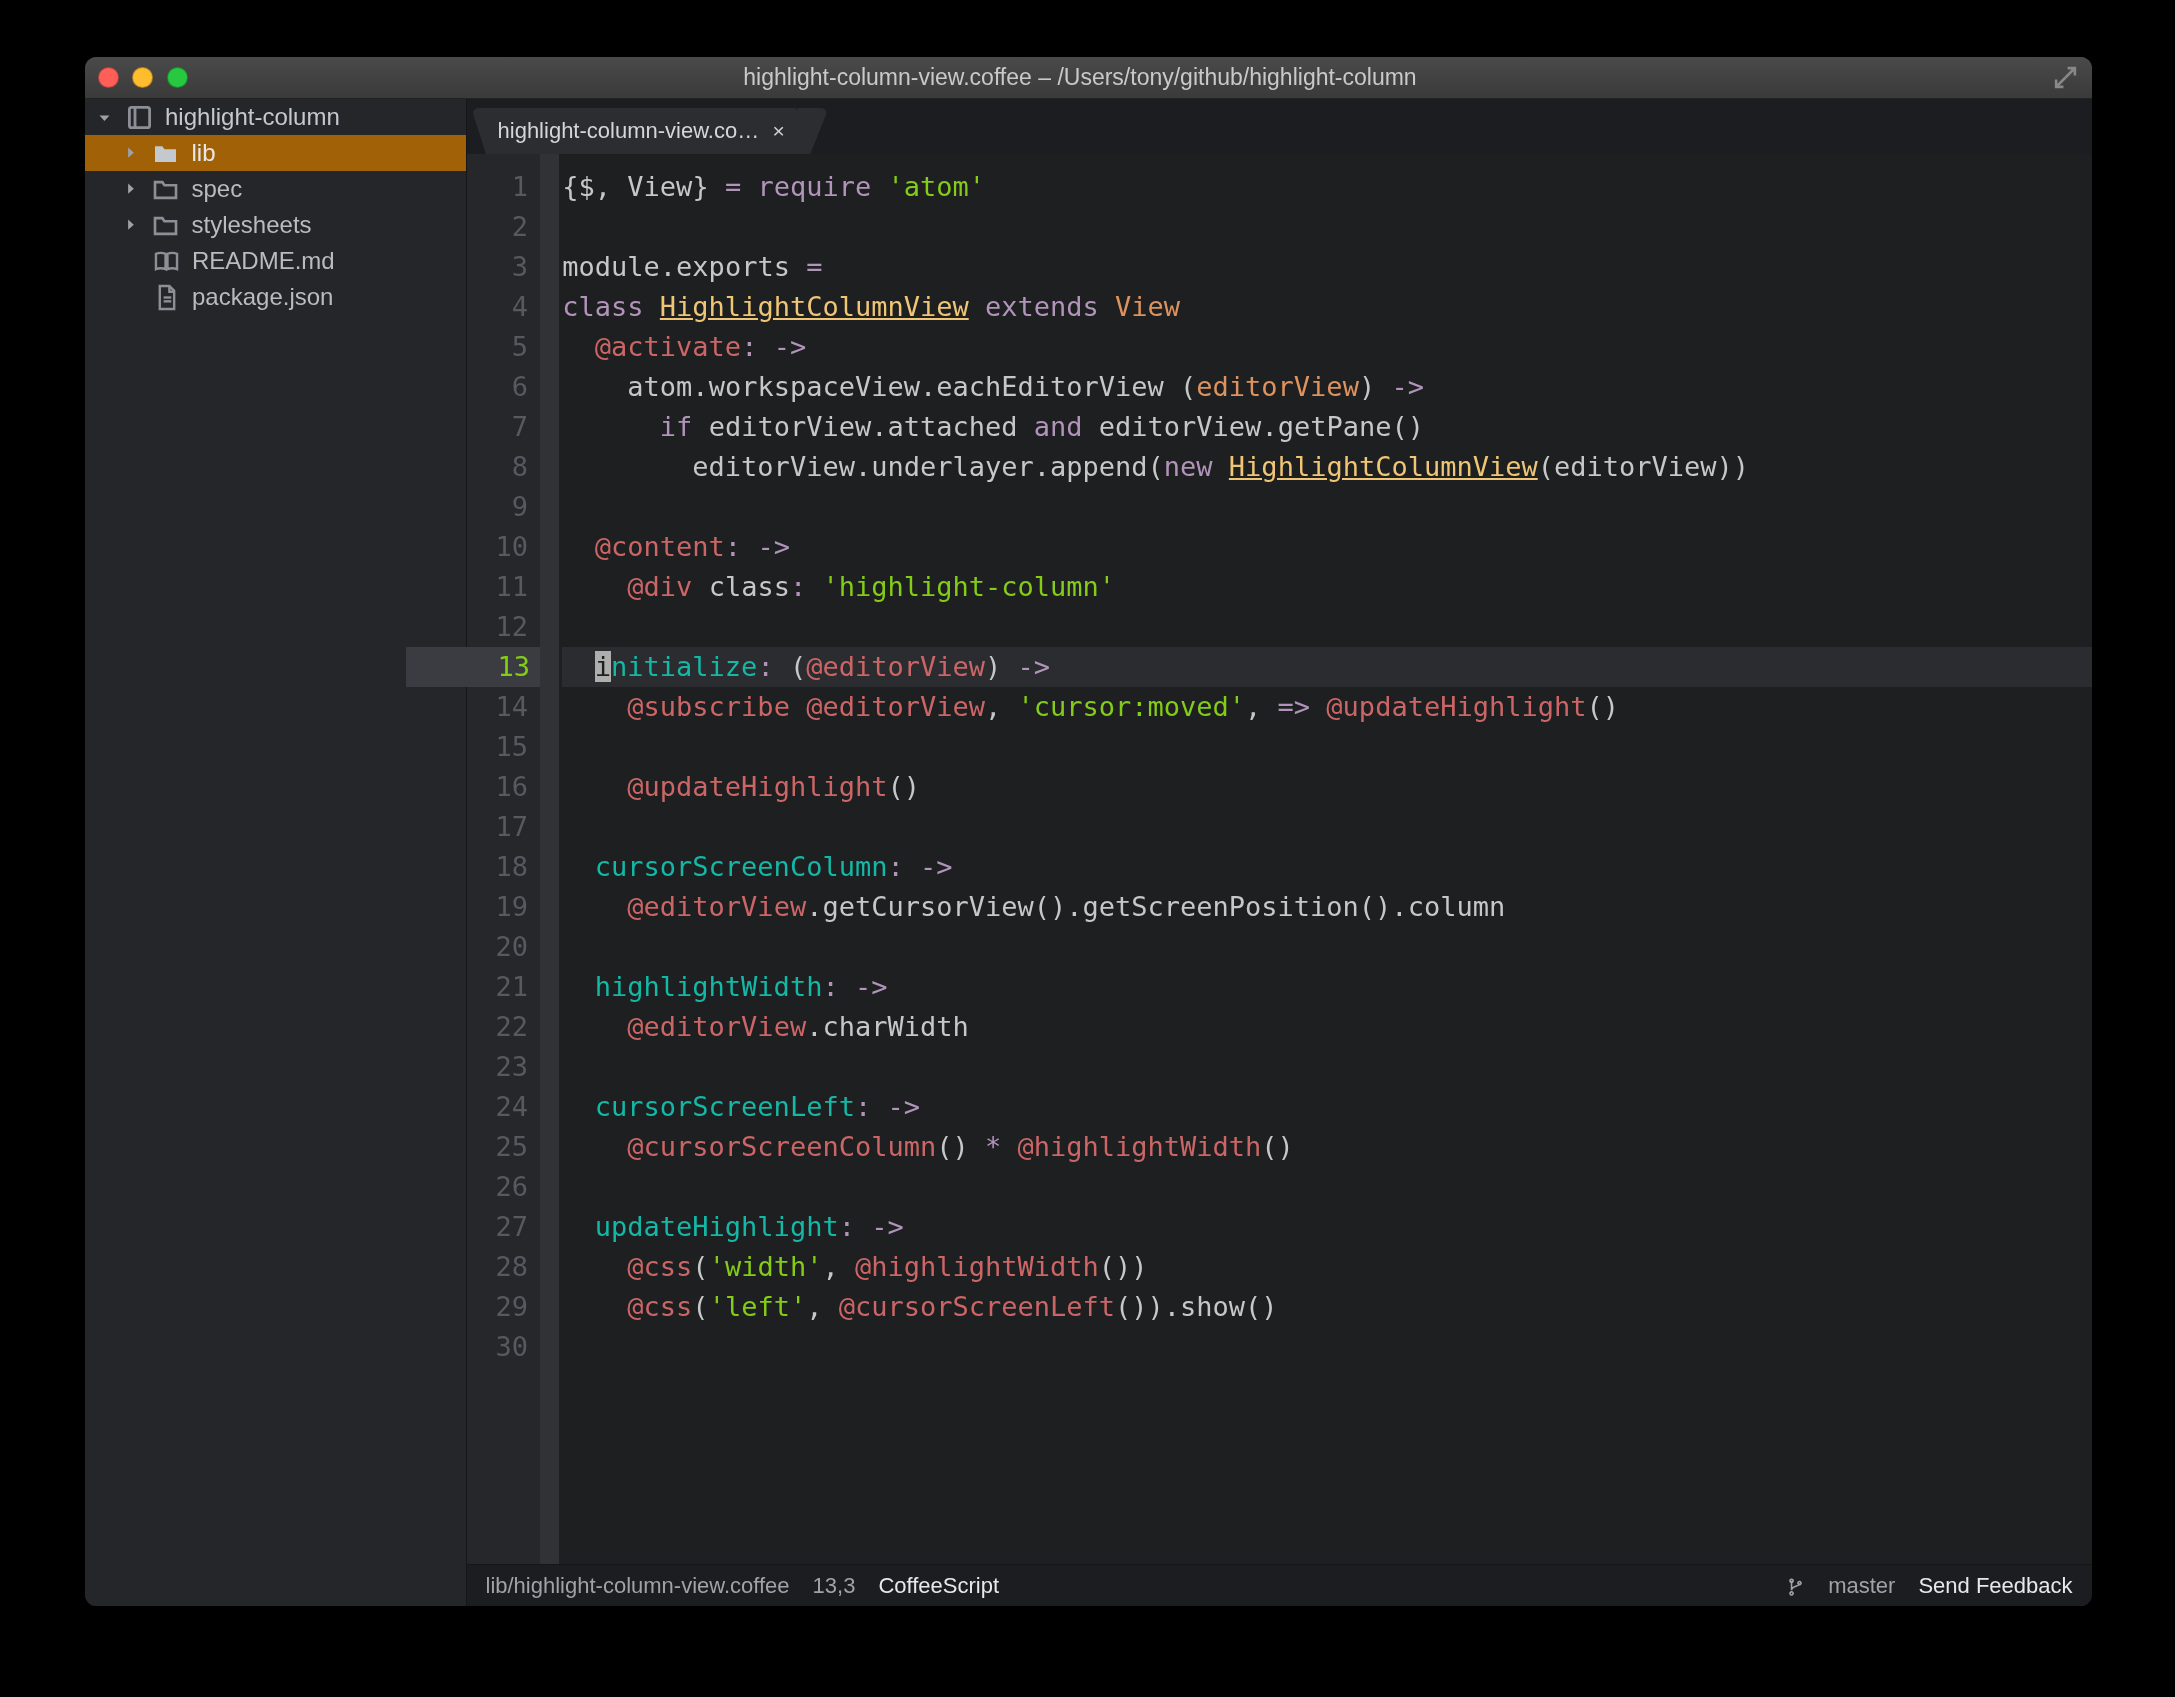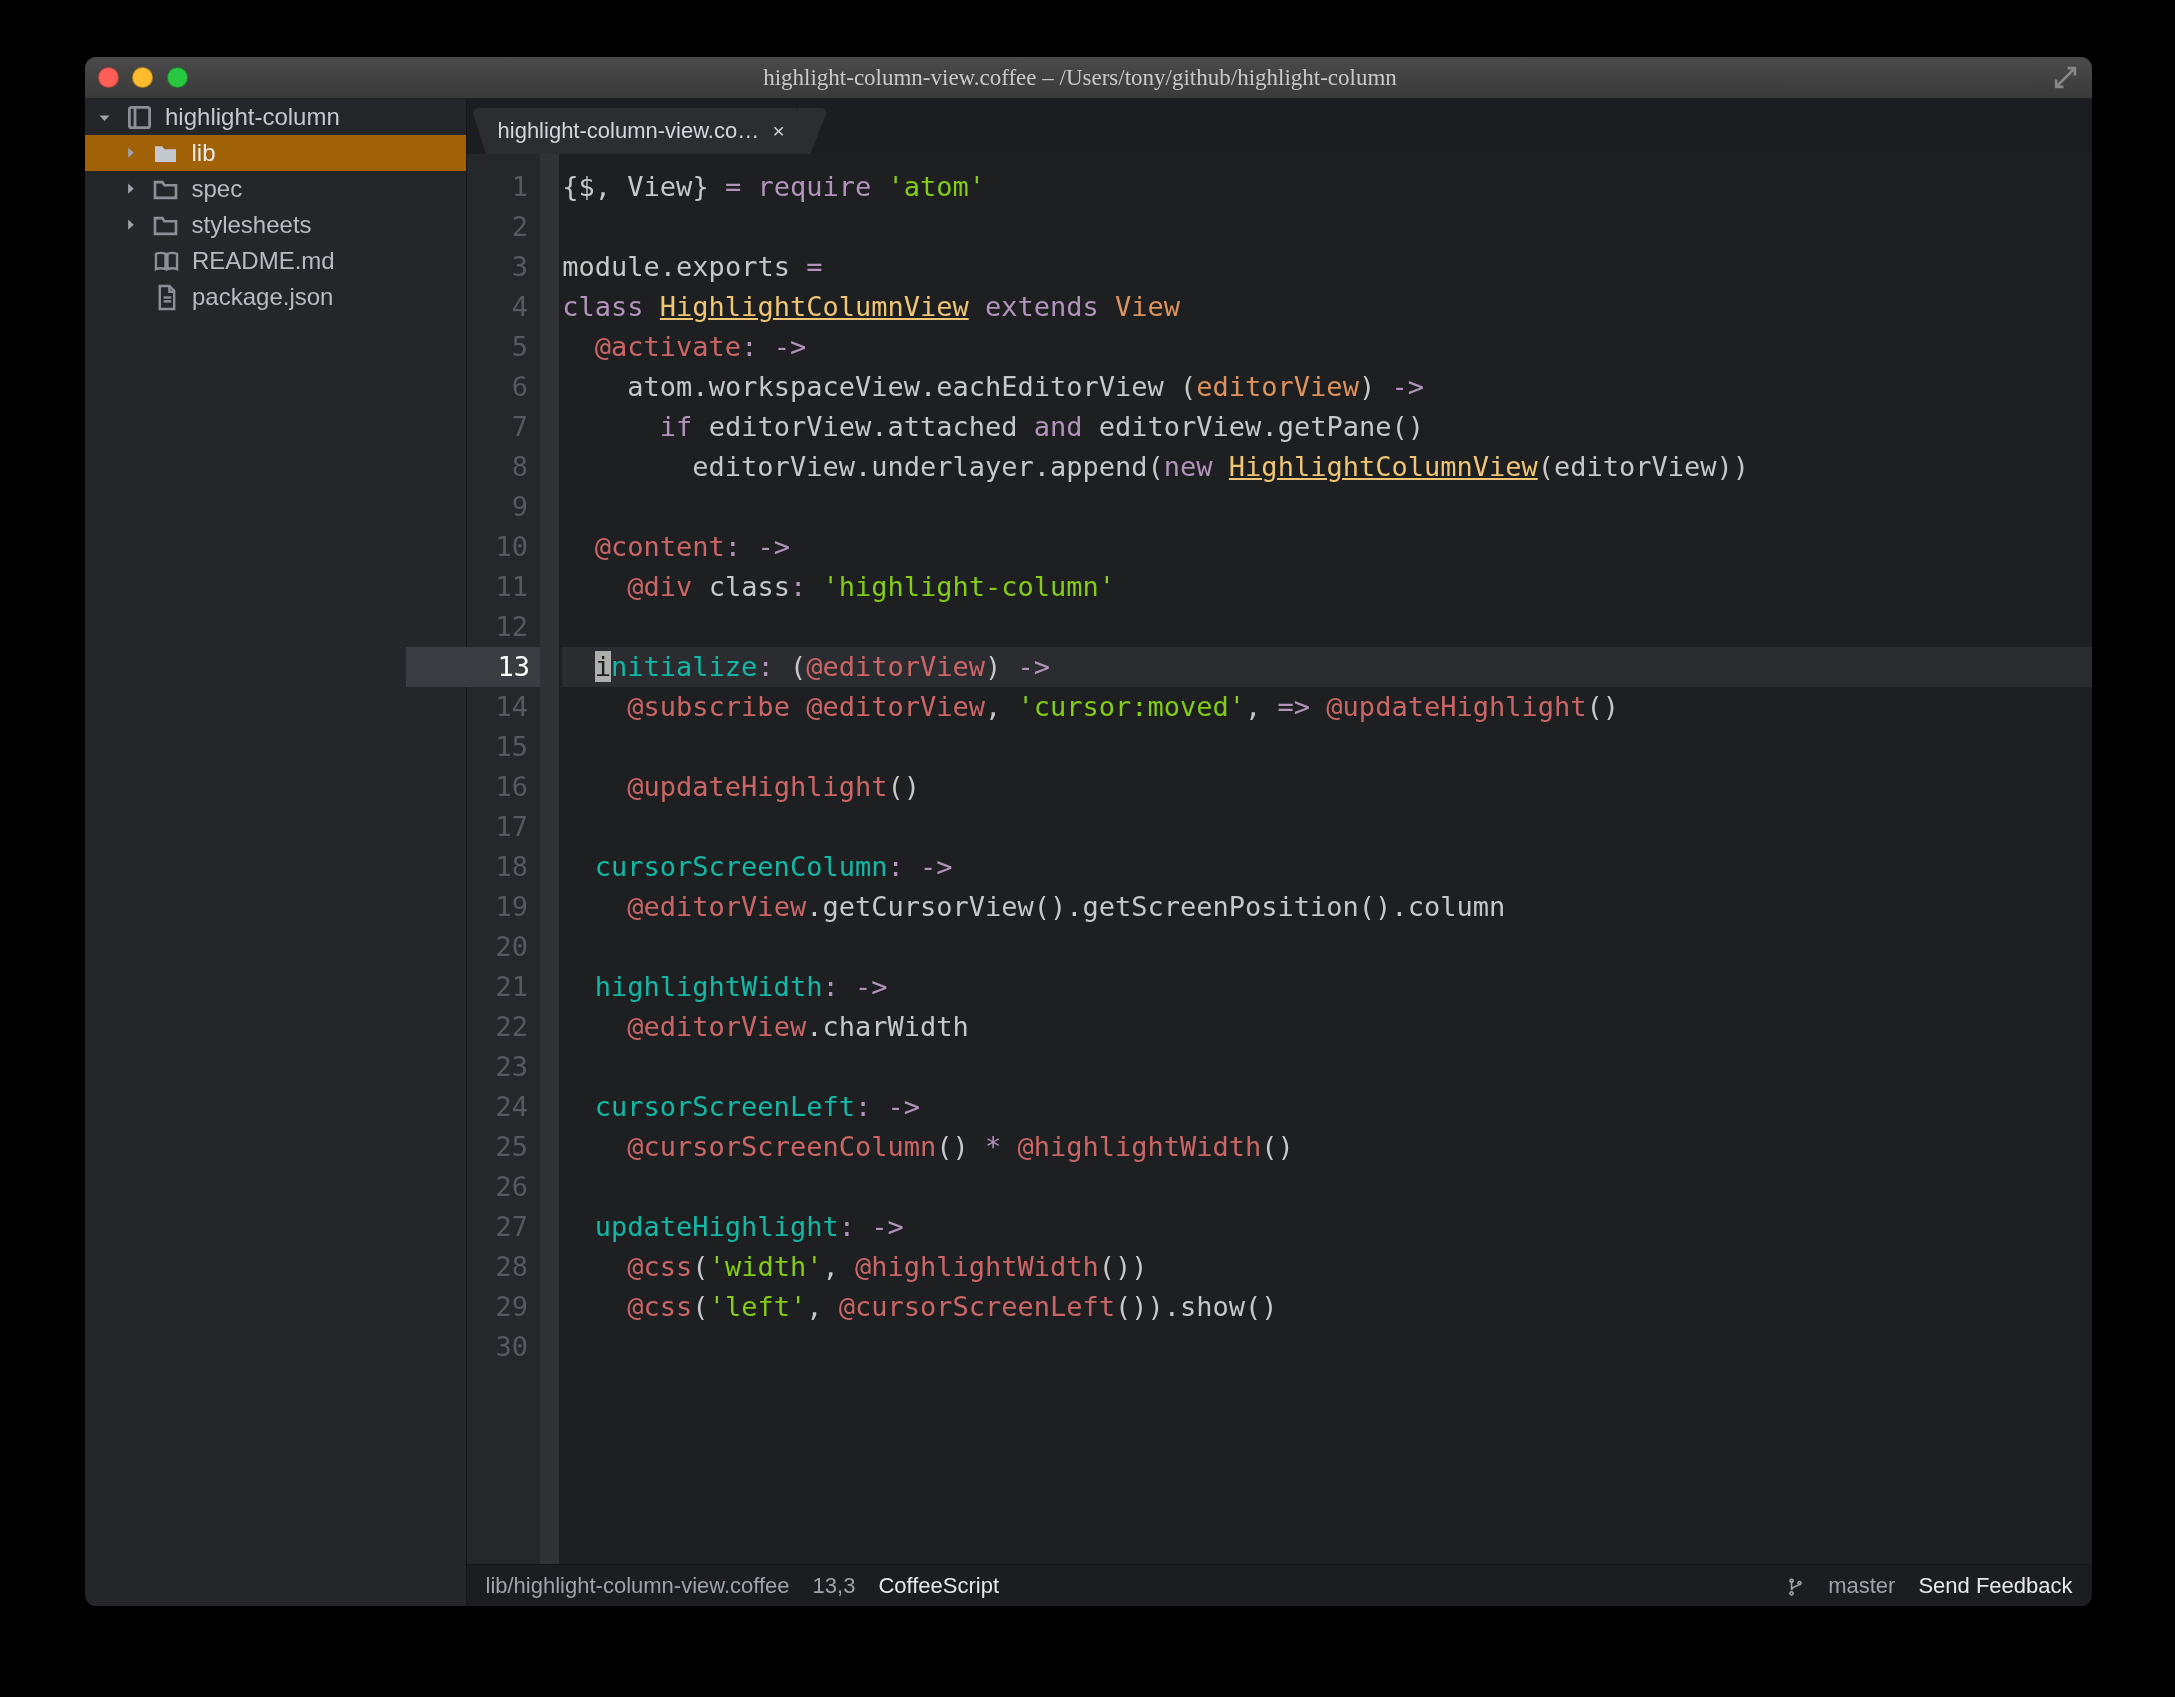--- a/index.html
+++ b/index.html
@@ -35,21 +35,20 @@
   }
   .traffic { display: flex; gap: 13.4px; }
   .tl-btn { width: 21px; height: 21px; border-radius: 50%; border: 1px solid rgba(0,0,0,.3); }
   .tl-close { background: #ff5f57; }
   .tl-min   { background: #ffbd2e; }
   .tl-max   { background: #28c940; }
   .titlebar-title {
     position: absolute; left: 0; right: 16px; text-align: center;
     color: #c9c9c9; font-size: 23px; font-weight: 400;
     pointer-events: none;
-    font-family: Liberation Serif, serif;
   }
   .fs-icon {
     position: absolute; right: 13.4px; top: 7.6px;
     width: 25px; height: 25px; color: #888;
   }
   
   .body {
     flex: 1; display: flex; min-height: 0;
   }
   
@@ -113,21 +112,21 @@
     color: #c5c8c6;
   }
   .gutter {
     width: 73px;
     background: #25272b;
     color: #555a60;
     text-align: right;
     padding: 13.4px 11.5px 13.4px 0;
   }
   .gutter .ln { height:40px; }
-  .gutter .ln.cur { background:#3a3c41; color:#ffffff; margin-right:-11.5px; padding-right:11.5px; margin-left:-61px; padding-left:92px;}
+  .gutter .ln.cur { background:#3a3c41; color:#84cc16; margin-right:-11.5px; padding-right:11.5px; margin-left:-61px; padding-left:92px;}
   .guide-strip {
     width: 19px; background:#303236;
   }
   .code {
     flex:1; padding: 13.4px 0 13.4px 3.8px; white-space: pre; overflow:hidden;
   }
   .code .row { height:40px; }
   .code .row.cur { background:#2a2c30; }
   
   .c-punc   { color:#c5c8c6; }

